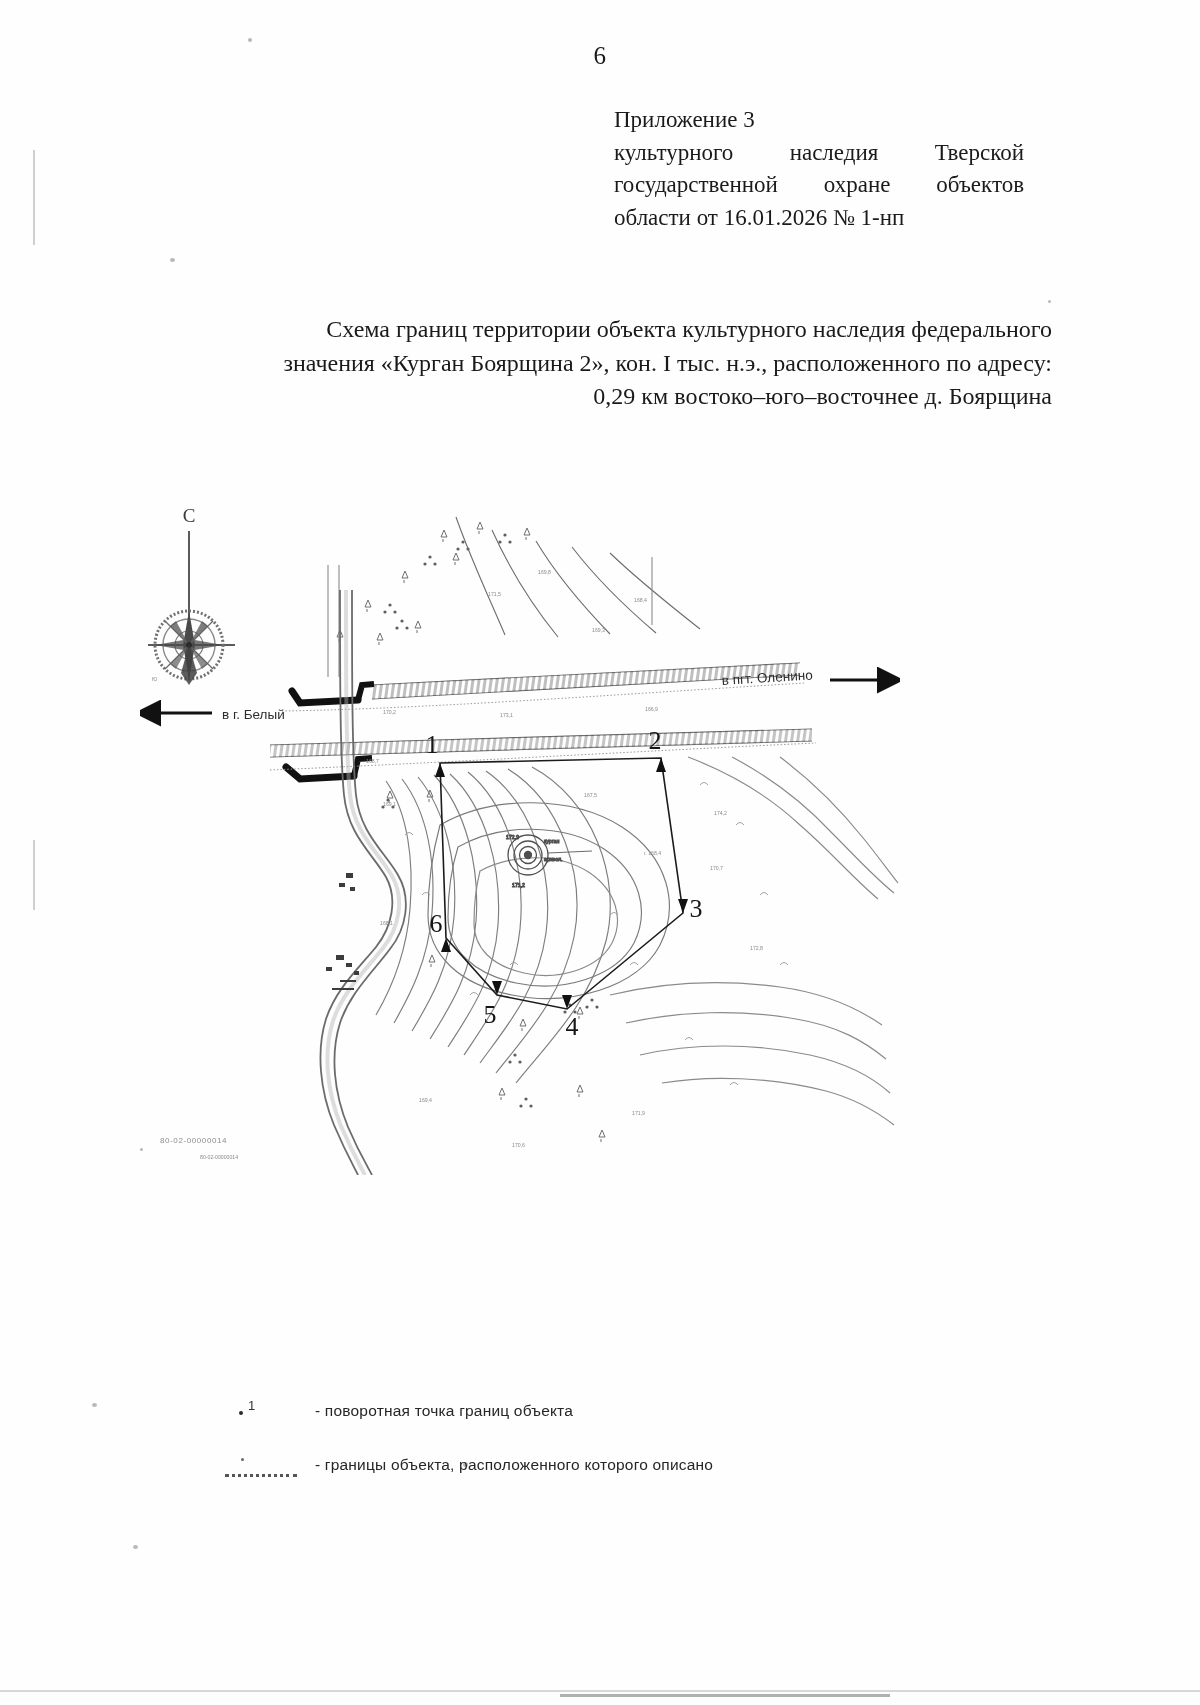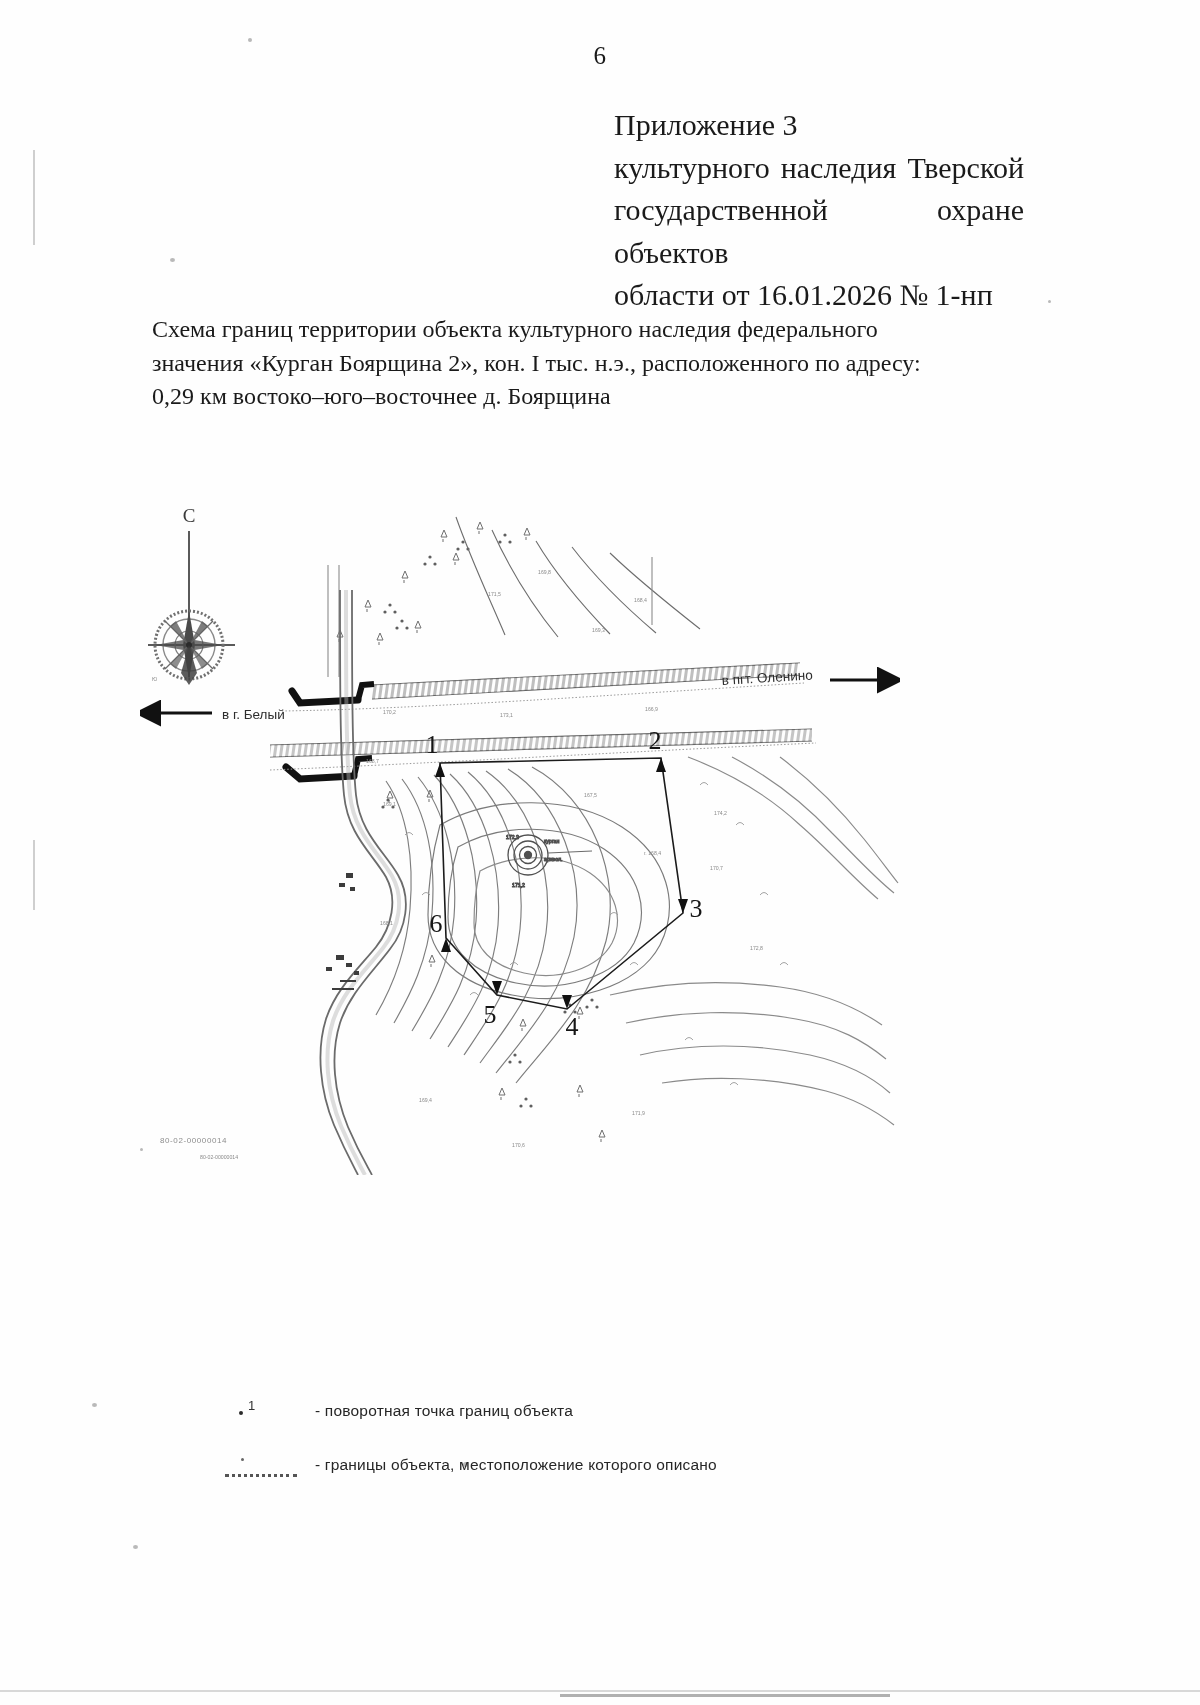--- a/index.html
+++ b/index.html
@@ -42,21 +42,21 @@
     font-size: 25px;
     letter-spacing: 0.3px;
   }
 
   
   .header-block {
     position: absolute;
     top: 104px;
     left: 614px;
     width: 410px;
-    font-size: 30px;
+    font-size: 23px;
     line-height: 1.42;
     text-align: justify;
   }
   .header-block .line {
     display: block;
     white-space: nowrap;
   }
   .header-block .just {
     display: block;
     text-align: justify;
@@ -65,21 +65,21 @@
   }
 
   
   .doc-title {
     position: absolute;
     top: 313px;
     left: 152px;
     width: 900px;
     font-size: 24px;
     line-height: 1.40;
-    text-align: left;
+    text-align: right;
   }
   .doc-title .tline { display: block; white-space: nowrap; }
 
   
   .map-area {
     position: absolute;
     top: 495px;
     left: 140px;
     width: 760px;
     height: 680px;
@@ -507,18 +507,18 @@
         <span class="legend-pt-num">1</span>
       </div>
       <div class="legend-text">- поворотная точка границ объекта</div>
     </div>
 
     <div class="legend-row">
       <div class="legend-sym">
         <span class="legend-line2"></span>
         <span class="legend-line"></span>
       </div>
-      <div class="legend-text">- границы объекта, местоположение которого описано</div>
+      <div class="legend-text">- границы объекта, расположенного которого описано</div>
     </div>
 
   </div>
 
 </div>
 
 </body></html>

